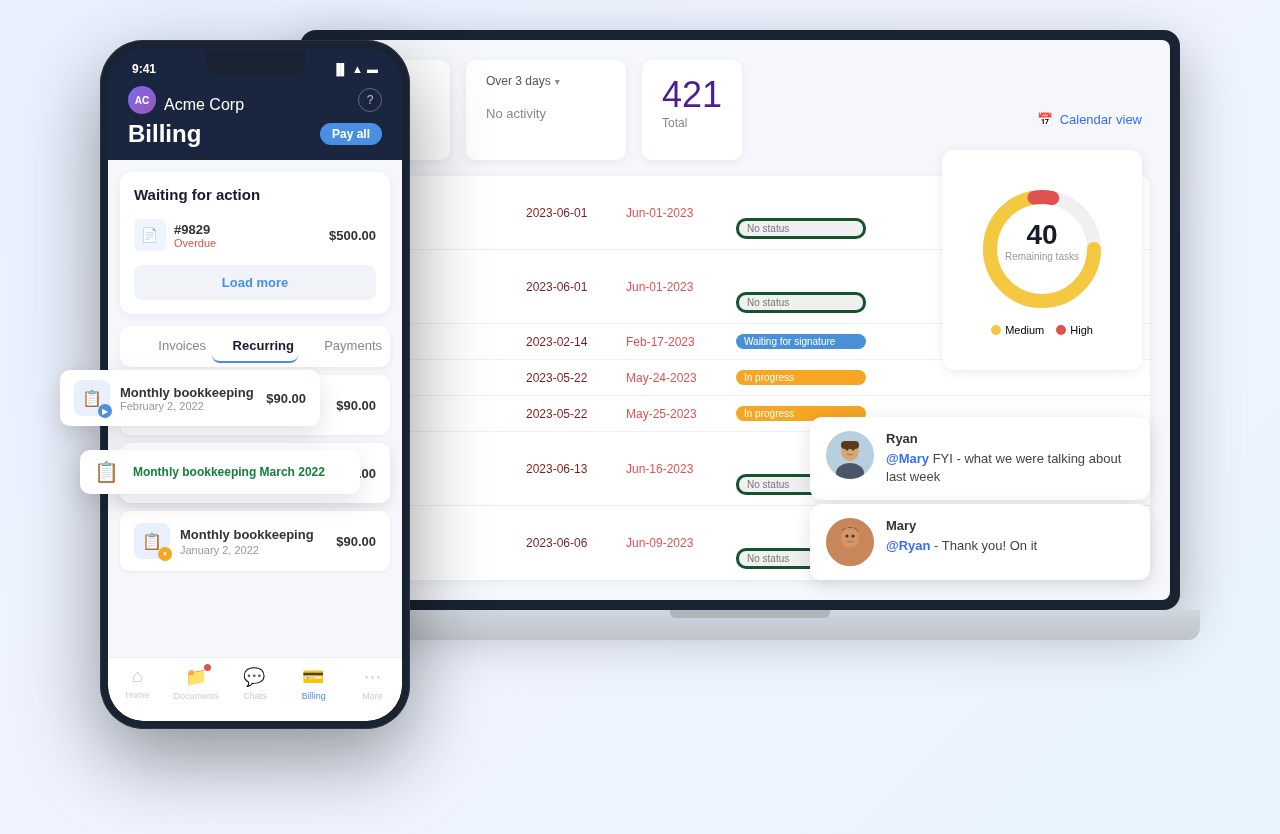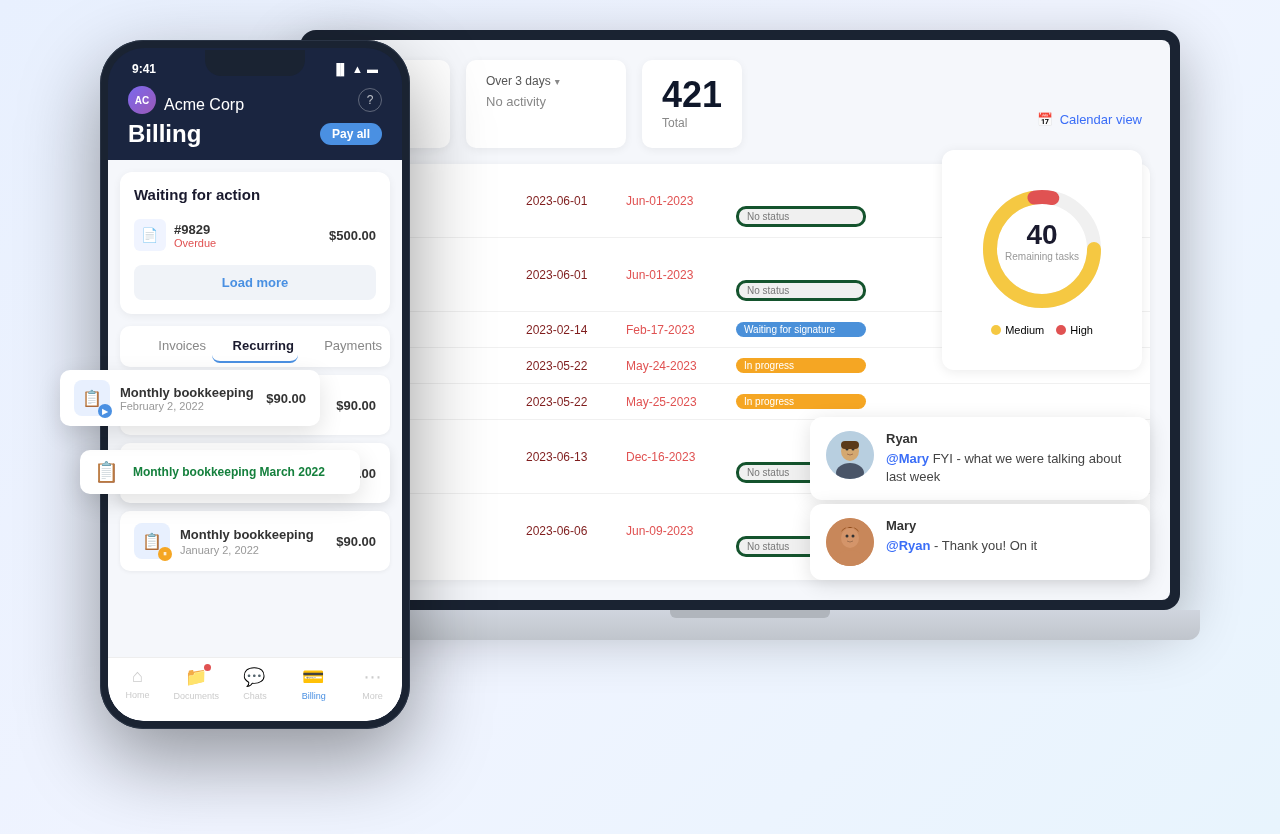--- a/index.html
+++ b/index.html
@@ -83,27 +83,27 @@
     }
     .stat-card.today-card { min-width: 120px; }
     .stat-card.activity-card { min-width: 160px; }
     .stat-card.total-card { min-width: 100px; }
     .stat-filter {
       display: flex;
       align-items: center;
       gap: 4px;
       font-size: 12px;
       color: #555;
-      margin-bottom: 6px;
+      margin-bottom: 18px;
     }
     .stat-filter span.caret { color: #888; font-size: 10px; }
     .stat-dash { font-size: 22px; color: #333; font-weight: 600; }
     .stat-label { font-size: 11px; color: #888; margin-top: 2px; }
     .stat-no-activity { font-size: 13px; color: #888; }
-    .stat-total-num { font-size: 36px; font-weight: 700; color: #0f172a; }
+    .stat-total-num { font-size: 36px; font-weight: 400; color: #4c1d95; }
     .stat-total-label { font-size: 12px; color: #888; }
 
     
     .calendar-view-btn {
       position: absolute;
       top: 72px;
       right: 28px;
       display: flex;
       align-items: center;
       gap: 6px;
@@ -577,21 +577,21 @@
           </div>
           <div class="table-row">
             <span class="client-name">...Susa...</span>
             <span class="date-col">2023-05-22</span>
             <span class="deadline-col">May-25-2023</span>
             <span class="status-badge badge-in-progress">In progress</span>
           </div>
           <div class="table-row">
             <span class="client-name">...orp</span>
             <span class="date-col">2023-06-13</span>
-            <span class="deadline-col">Dec-16-2023</span>
+            <span class="deadline-col">Jun-16-2023</span>
             <span class="status-badge badge-no-status">No status</span>
           </div>
           <div class="table-row">
             <span class="client-name">...orp</span>
             <span class="date-col">2023-06-06</span>
             <span class="deadline-col">Jun-09-2023</span>
             <span class="status-badge badge-no-status">No status</span>
           </div>
         </div>
 

